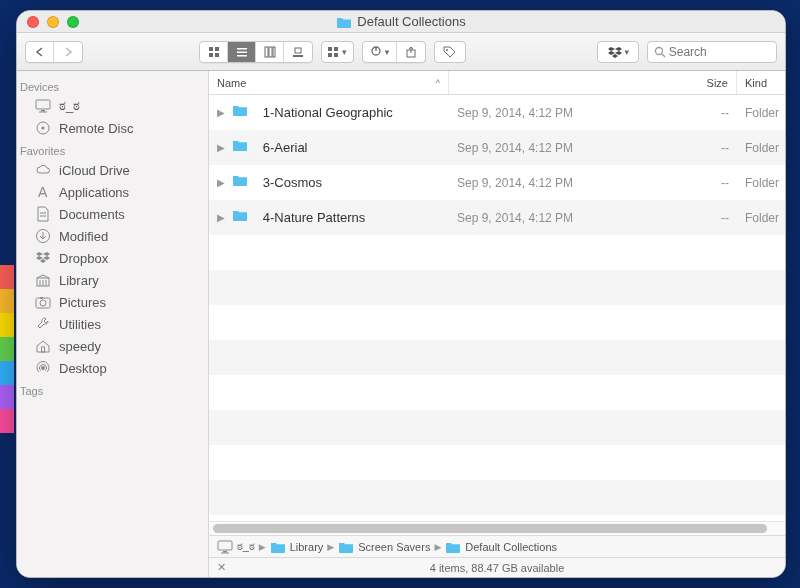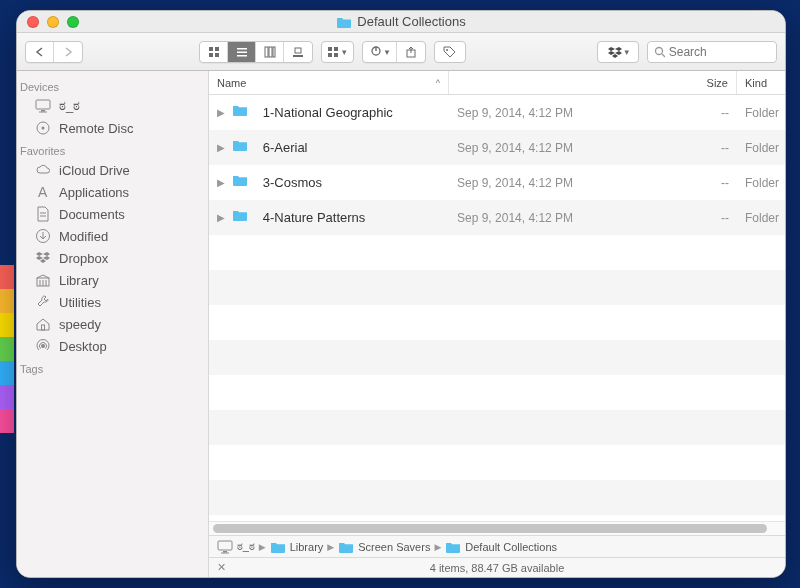--- a/index.html
+++ b/index.html
@@ -284,20 +284,30 @@
               <path d="M2 5l6-3 6 3" fill="none" stroke="#8a8a8a"></path>
               <line x1="5" y1="7" x2="5" y2="13" stroke="#8a8a8a"></line>
               <line x1="8" y1="7" x2="8" y2="13" stroke="#8a8a8a"></line>
               <line x1="11" y1="7" x2="11" y2="13" stroke="#8a8a8a"></line>
             </svg>
           </span>
           <span>Library</span>
         </div>
         <div class="sitem">
           <span class="sicon">
+            <svg width="16" height="13">
+              <rect x="1" y="2" width="14" height="10" rx="1.5" fill="none" stroke="#8a8a8a"></rect>
+              <circle cx="8" cy="7" r="3" fill="none" stroke="#8a8a8a"></circle>
+              <rect x="5" y="1" width="3" height="2" fill="#8a8a8a"></rect>
+            </svg>
+          </span>
+          <span>Pictures</span>
+        </div>
+        <div class="sitem">
+          <span class="sicon">
             <svg width="16" height="16">
               <path d="M10 2a3 3 0 0 0-3 4L3 10l2 2 4-4a3 3 0 0 0 4-3l-2 2-2-2 2-2z" fill="none" stroke="#8a8a8a"></path>
             </svg>
           </span>
           <span>Utilities</span>
         </div>
         <div class="sitem">
           <span class="sicon">
             <svg width="16" height="14">
               <path d="M2 7l6-5 6 5v6H2z" fill="none" stroke="#8a8a8a"></path>

